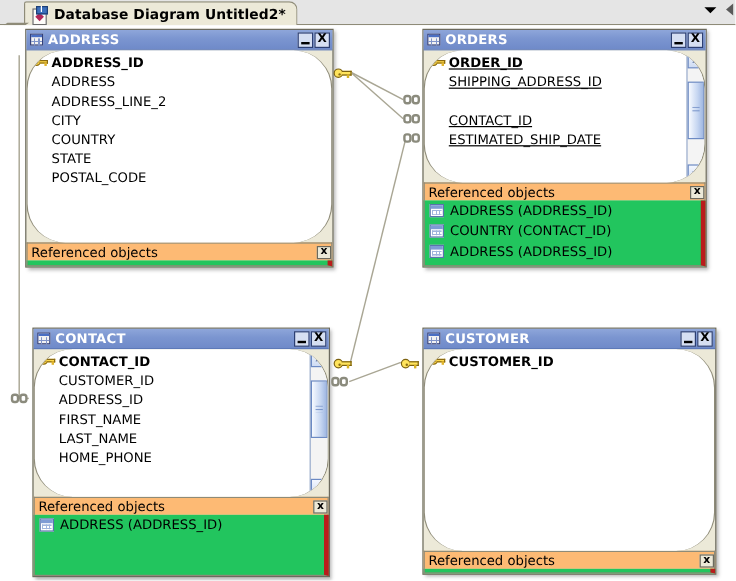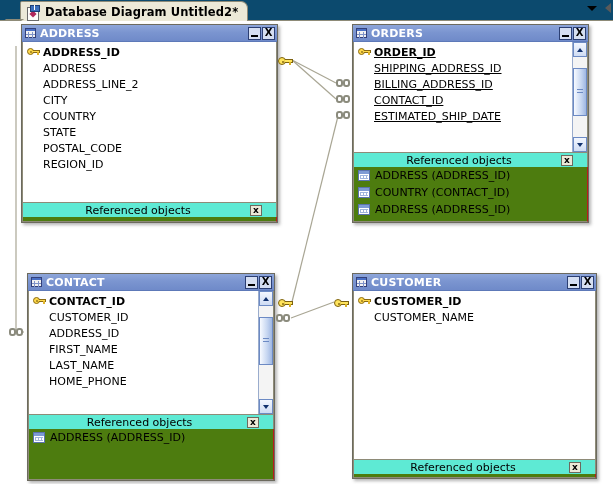--- a/index.html
+++ b/index.html
@@ -8,21 +8,21 @@
     font-family:"DejaVu Sans","Liberation Sans",sans-serif;
     font-size:11px;
     background:#ffffff;
     -webkit-font-smoothing:none;
   }
   #app{position:relative;width:613px;height:484px;box-sizing:border-box;}
 
   
   .tabstrip{
     position:absolute;left:0;top:0;width:613px;height:21px;
-    background:#0c4a6e;
+    background:#e5e5e5;
     box-sizing:border-box;
     border-bottom:1px solid #8e8b78;
   }
   .tab{
     position:absolute;left:20px;top:1px;height:20px;
     background:#ece9d8;
     border:1px solid #8e8b78;border-bottom:none;
     border-top-left-radius:2px;border-top-right-radius:7px;
     display:flex;align-items:center;padding:0 9px 0 5px;
     box-sizing:border-box;
@@ -61,21 +61,21 @@
     border-top:5px solid #000;
   }
   .tab-nav .arrow-left{
     width:0;height:0;border-top:5px solid transparent;border-bottom:5px solid transparent;
     border-right:6px solid #5a5a5a;
   }
 
   
   .canvas{
     position:absolute;left:0;top:21px;width:613px;height:463px;
-    background:#ffffff;overflow:hidden;text-align:center;
+    background:#ffffff;overflow:hidden;
   }
   .canvas > svg{position:absolute;left:0;top:0;}
 
   
   .twin{
     position:absolute;background:#ece9d8;
     border:1px solid #6c6a5e;
     box-sizing:border-box;
     box-shadow:2px 2px 3px rgba(90,90,90,.45);
   }
@@ -109,21 +109,21 @@
     background:#d6dff2;border:1px solid #2c3f73;
     box-sizing:border-box;display:flex;align-items:center;justify-content:center;
     font-size:10px;font-weight:bold;color:#000;line-height:1;
     font-family:"DejaVu Sans","Liberation Sans",sans-serif;
   }
   .wbtn.min{align-items:flex-end;padding-bottom:2px;}
   .wbtn.min i{display:block;width:7px;height:2px;background:#000;}
 
   .twin-body{
     background:#ffffff;position:relative;overflow:hidden;
-    border-left:1px solid #8e8b78;border-right:1px solid #8e8b78;
+    border-left:1px solid #8e8b78;border-right:1px solid #8e8b78;border-radius:32px;
   }
   .cols{position:absolute;left:0;top:0;right:0;padding:2px 0 0 0;}
   .col{
     height:16px;display:flex;align-items:center;padding-left:3px;
     font-size:11px;color:#000;white-space:nowrap;box-sizing:border-box;
   }
   .col .cname{margin-left:3px;}
   .col.pk .cname{font-weight:bold;}
   .col .keyslot{width:14px;height:12px;flex:none;position:relative;}
 
@@ -167,35 +167,35 @@
     border:1px solid #6c8ac4;box-sizing:border-box;
   }
   .vscroll .thumb:after{
     content:"";position:absolute;left:3px;top:50%;margin-top:-3px;width:6px;height:6px;
     background:
       linear-gradient(to bottom,#6c8ac4 1px,transparent 1px) 0 0/6px 3px repeat-y;
   }
 
   
   .refbar{
-    height:15px;background:#5eead4;
+    height:15px;background:#fdba74;
     border-top:1px solid #8e8b78;
     border-left:1px solid #8e8b78;border-right:1px solid #8e8b78;
     display:flex;align-items:center;box-sizing:border-box;
-    padding:0 14px 0 3px;
+    padding:0 0 0 3px;
   }
   .refbar .rlabel{font-size:11px;color:#000;flex:1;white-space:nowrap;}
   .refbar .rclose{
     width:12px;height:11px;background:#ece9d8;border:1px solid #6c6a5e;
     display:flex;align-items:center;justify-content:center;
     font-size:9px;font-weight:bold;line-height:1;box-sizing:border-box;
   }
   .reflist{
-    background:#4d7c0f;overflow:hidden;
-    border-left:1px solid #8e8b78;border-right:1px solid #b91c1c;
+    background:#22c55e;overflow:hidden;
+    border-left:1px solid #8e8b78;border-right:4px solid #b91c1c;
     border-bottom:1px solid #8e8b78;
   }
   .refitem{
     height:17px;display:flex;align-items:center;padding-left:4px;
     font-size:11px;color:#000;white-space:nowrap;
   }
   .refitem .rtxt{margin-left:5px;}
   .tblicon{
     position:relative;width:12px;height:11px;flex:none;
     background:#ffffff;border:1px solid #5a73ad;box-sizing:border-box;
@@ -303,24 +303,20 @@
               <span class="cname">COUNTRY</span>
             </div>
             <div class="col">
               <span class="keyslot"></span>
               <span class="cname">STATE</span>
             </div>
             <div class="col">
               <span class="keyslot"></span>
               <span class="cname">POSTAL_CODE</span>
             </div>
-            <div class="col">
-              <span class="keyslot"></span>
-              <span class="cname">REGION_ID</span>
-            </div>
           </div>
         </div>
         <div class="refbar">
           <span class="rlabel">Referenced objects</span>
           <span class="rclose">x</span>
         </div>
         <div class="reflist" style="height: 4px;"></div>
       </div>
       <div class="twin" style="left: 352px; top: 3px; width: 237px;">
         <div class="twin-title">
@@ -343,21 +339,20 @@
                 </span>
               </span>
               <span class="cname">ORDER_ID</span>
             </div>
             <div class="col">
               <span class="keyslot"></span>
               <span class="cname">SHIPPING_ADDRESS_ID</span>
             </div>
             <div class="col">
               <span class="keyslot"></span>
-              <span class="cname">BILLING_ADDRESS_ID</span>
             </div>
             <div class="col">
               <span class="keyslot"></span>
               <span class="cname">CONTACT_ID</span>
             </div>
             <div class="col">
               <span class="keyslot"></span>
               <span class="cname">ESTIMATED_SHIP_DATE</span>
             </div>
           </div>
@@ -469,24 +464,20 @@
             <div class="col pk">
               <span class="keyslot">
                 <span class="keyicon">
                   <span class="ring"></span>
                   <span class="shaft"></span>
                   <span class="tooth"></span>
                 </span>
               </span>
               <span class="cname">CUSTOMER_ID</span>
             </div>
-            <div class="col">
-              <span class="keyslot"></span>
-              <span class="cname">CUSTOMER_NAME</span>
-            </div>
           </div>
         </div>
         <div class="refbar">
           <span class="rlabel">Referenced objects</span>
           <span class="rclose">x</span>
         </div>
         <div class="reflist" style="height: 3px;"></div>
       </div>
       <div class="cglyph" style="left: 278px; top: 35px;"><span class="keyglyph"><span class="ring"></span><span class="shaft"></span><span class="tooth"></span></span></div>
       <div class="cglyph" style="left: 278px; top: 277px;"><span class="keyglyph"><span class="ring"></span><span class="shaft"></span><span class="tooth"></span></span></div>

